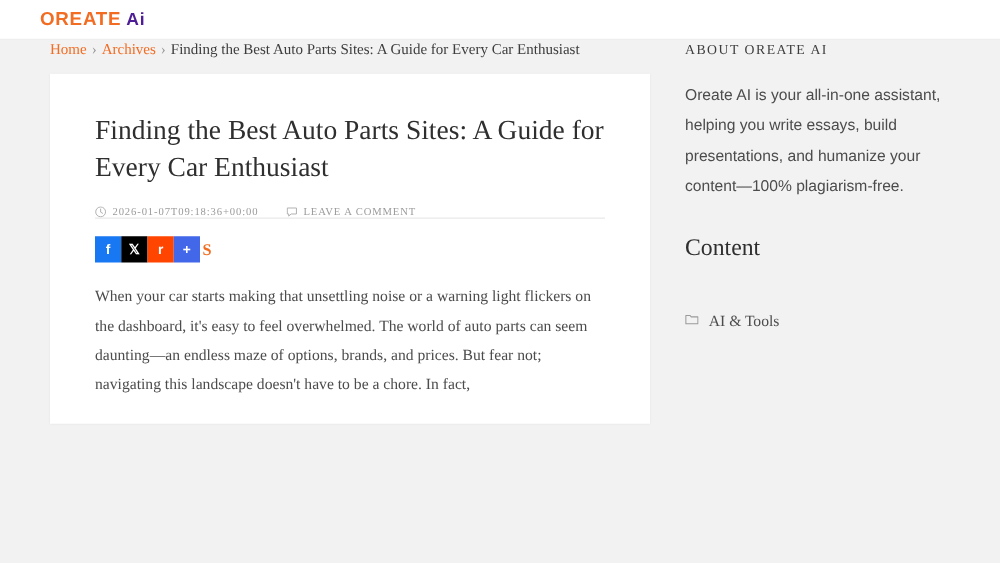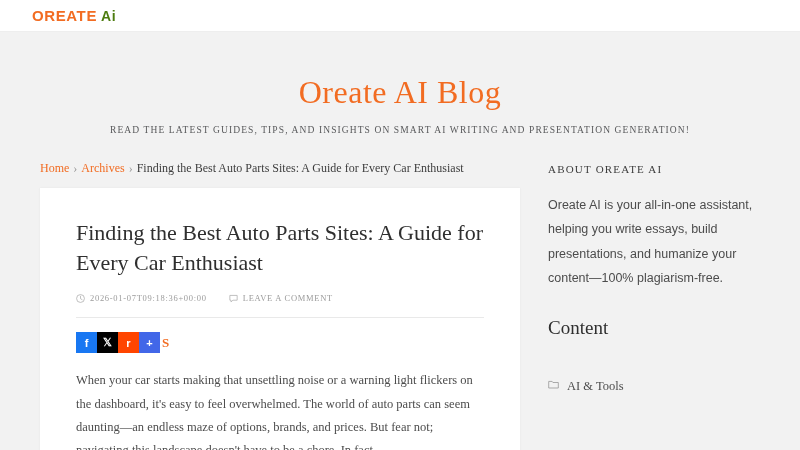--- a/index.html
+++ b/index.html
@@ -27,21 +27,21 @@
   }
   .logo {
     font-size: 15px;
     font-weight: bold;
     letter-spacing: 0.6px;
     display: flex;
     align-items: baseline;
     gap: 4px;
   }
   .logo .logo-main { color: #f26c22; }
-  .logo .logo-sub { color: #4d7c0f; font-size: 14px; }
+  .logo .logo-sub { color: #4c1d95; font-size: 14px; }
 
   
   .hero {
     text-align: center;
     padding: 42px 20px 26px 20px;
     background: #f2f2f2;
   }
   .hero h1 {
     margin: 0;
     font-family: "Liberation Serif", serif;
@@ -89,21 +89,20 @@
   .card h2 {
     margin: 0;
     font-family: "Liberation Serif", serif;
     font-size: 22px;
     line-height: 1.35;
     font-weight: normal;
     color: #2f2f2f;
   }
   .meta {
     margin-top: 16px;
-    padding-bottom: 14px;
     border-bottom: 1px solid #e9e9e9;
     display: flex;
     align-items: flex-start;
     gap: 22px;
     font-size: 8.5px;
     letter-spacing: 0.7px;
     color: #9b9b9b;
     text-transform: uppercase;
     font-family: "Liberation Serif", serif;
   }
@@ -186,24 +185,20 @@
 
 <div class="page">
 
   <div class="topbar">
     <div class="logo">
       <span class="logo-main">OREATE</span>
       <span class="logo-sub">Ai</span>
     </div>
   </div>
 
-  <div class="hero">
-    <h1>Oreate AI Blog</h1>
-    <div class="tagline">READ THE LATEST GUIDES, TIPS, AND INSIGHTS ON SMART AI WRITING AND PRESENTATION GENERATION!</div>
-  </div>
 
   <div class="wrap">
 
     <div class="col-main">
 
       <div class="breadcrumb">
         <a href="#">Home</a><span class="sep">›</span><a href="#">Archives</a><span class="sep">›</span><span class="current">Finding the Best Auto Parts Sites: A Guide for Every Car Enthusiast</span>
       </div>
 
       <div class="card">

